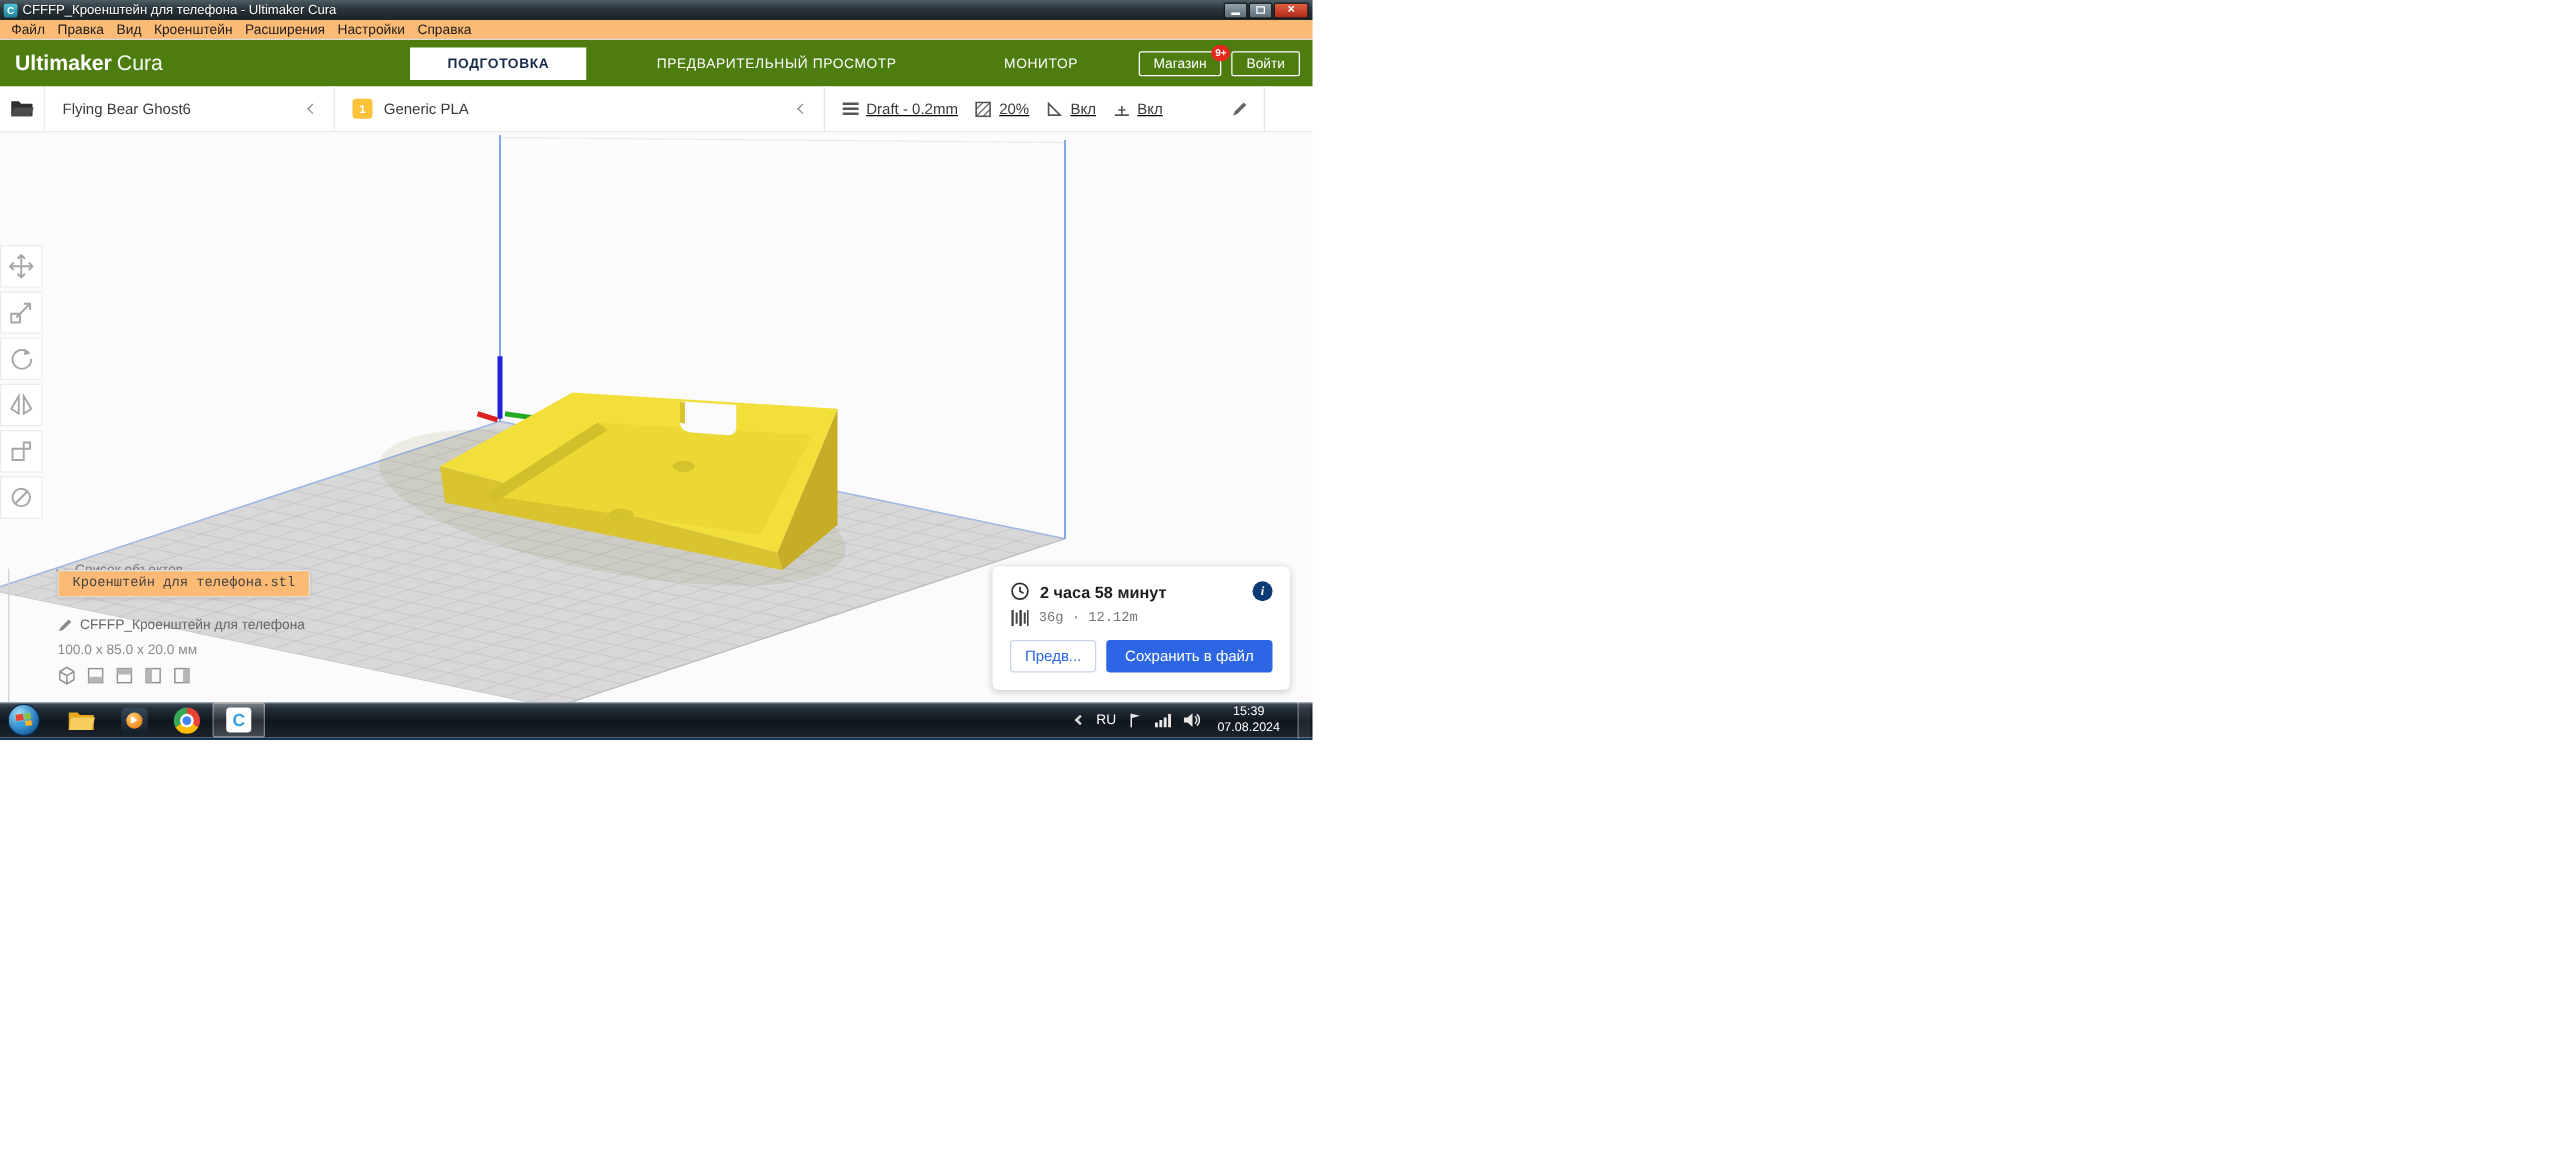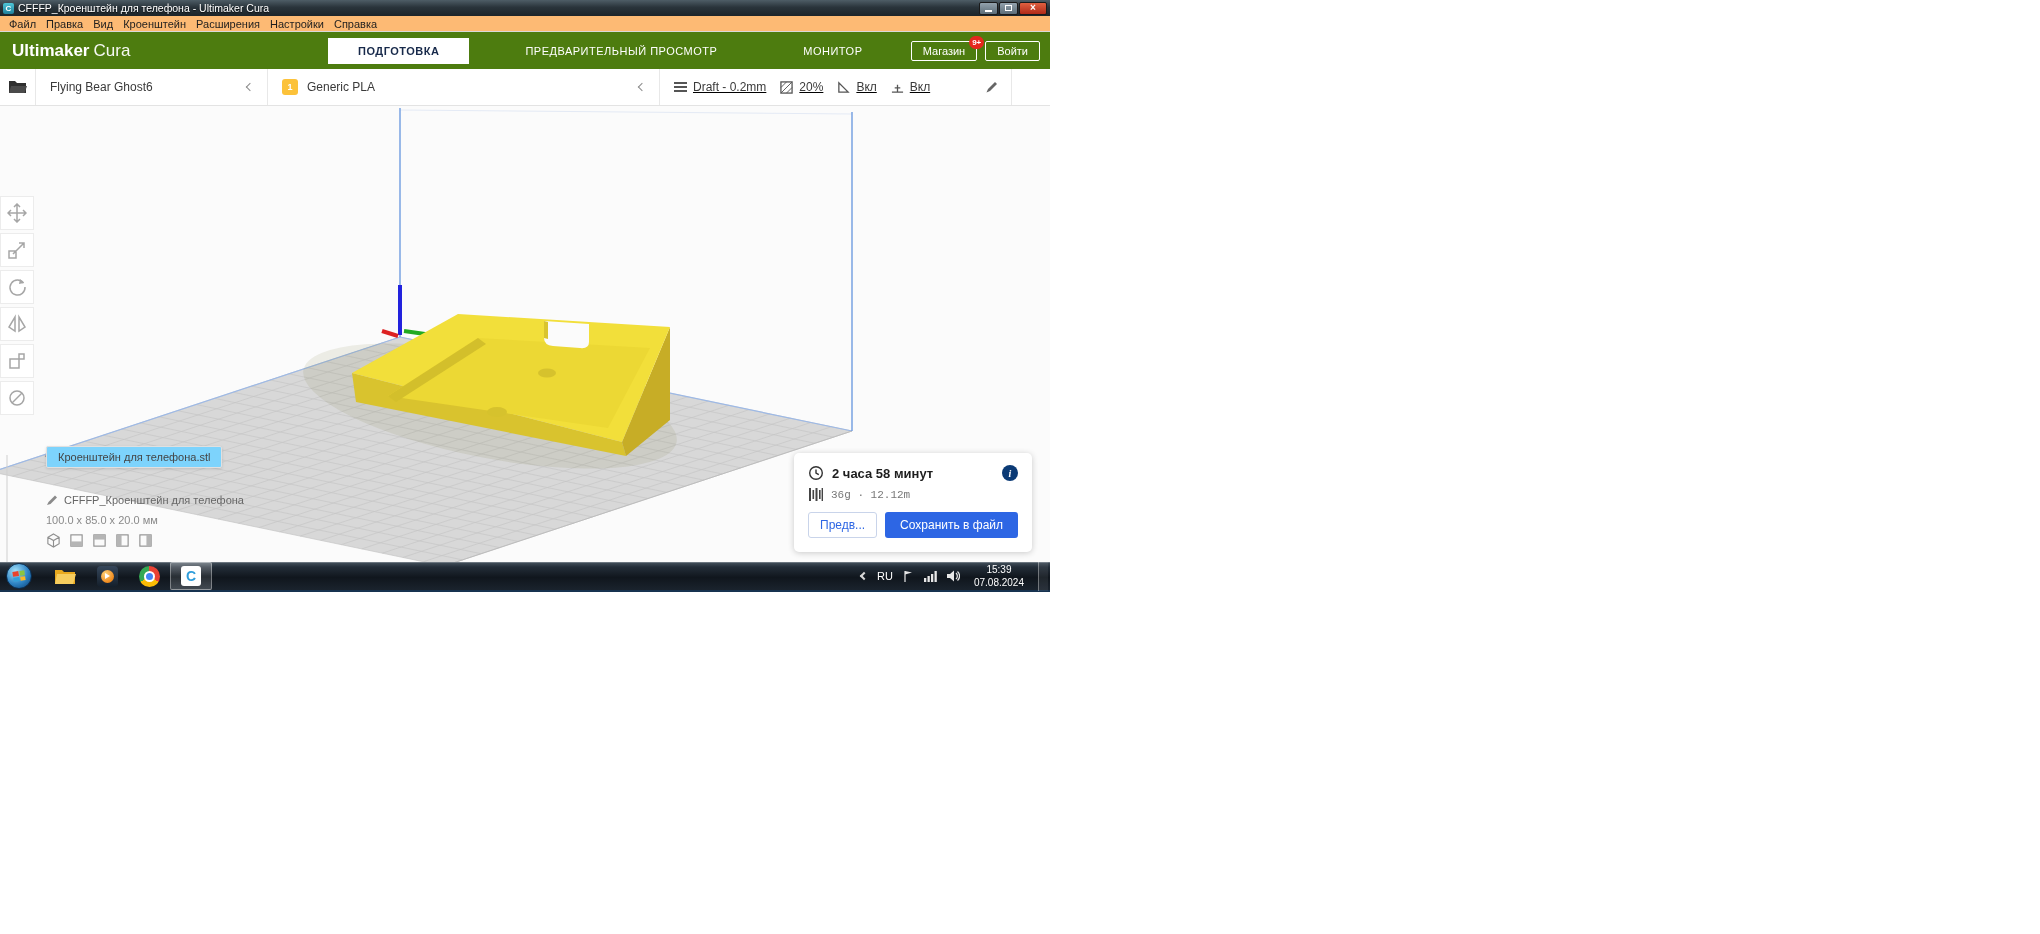--- a/index.html
+++ b/index.html
@@ -50,21 +50,21 @@
   .pencil-right { margin-left:auto; }
 
   
   .viewport { position:relative; height:456px; background:#fbfbfb; overflow:hidden; }
   .scene { position:absolute; inset:0; }
 
   .tools { position:absolute; left:0; top:90px; display:flex; flex-direction:column; gap:3px; }
   .tool { width:34px; height:34px; background:rgba(255,255,255,.95); border:1px solid #ececec; display:grid; place-items:center; }
 
   .objlist-label { position:absolute; left:46px; top:344px; display:flex; gap:8px; align-items:center; font-size:11px; color:#7a7a7a; }
-  .obj-chip { position:absolute; left:46px; top:340px; background:#7dd3fc; border:1px solid #e0e0e0; box-shadow:0 1px 3px rgba(0,0,0,.12); padding:4px 11px; font-size:11px; color:#444; border-radius:2px; white-space:nowrap; }
+  .obj-chip { position:absolute; left:46px; top:350px; background:#fdba74; border:1px solid #e0e0e0; box-shadow:0 1px 3px rgba(0,0,0,.12); padding:4px 11px; font-size:11px; color:#444; border-radius:2px; white-space:nowrap;font-family:Liberation Mono, monospace; }
   .proj-row { position:absolute; left:46px; top:388px; display:flex; gap:6px; font-size:11px; color:#666; align-items:center; }
   .dims { position:absolute; left:46px; top:408px; font-size:11px; color:#8a8a8a; }
   .viewcubes { position:absolute; left:46px; top:427px; display:flex; gap:8px; }
   .viewcubes svg { display:block; }
 
   .summary-card { position:absolute; right:18px; top:347px; width:238px; background:#fff; border-radius:5px; box-shadow:0 1px 6px rgba(0,0,0,.20); padding:12px 14px 14px; }
   .time-row { display:flex; align-items:center; gap:8px; }
   .time-text { font-size:13px; font-weight:700; color:#1e1e1e; flex:1; }
   .info-icon { width:16px; height:16px; border-radius:50%; background:#0b3a75; color:#fff; font-size:10px; display:grid; place-items:center; font-weight:700; font-family:"Liberation Serif", serif; font-style:italic; }
   .mat-row { display:flex; gap:8px; align-items:flex-end; margin:7px 0 11px; padding-left:1px;font-family:Liberation Mono, monospace; }

